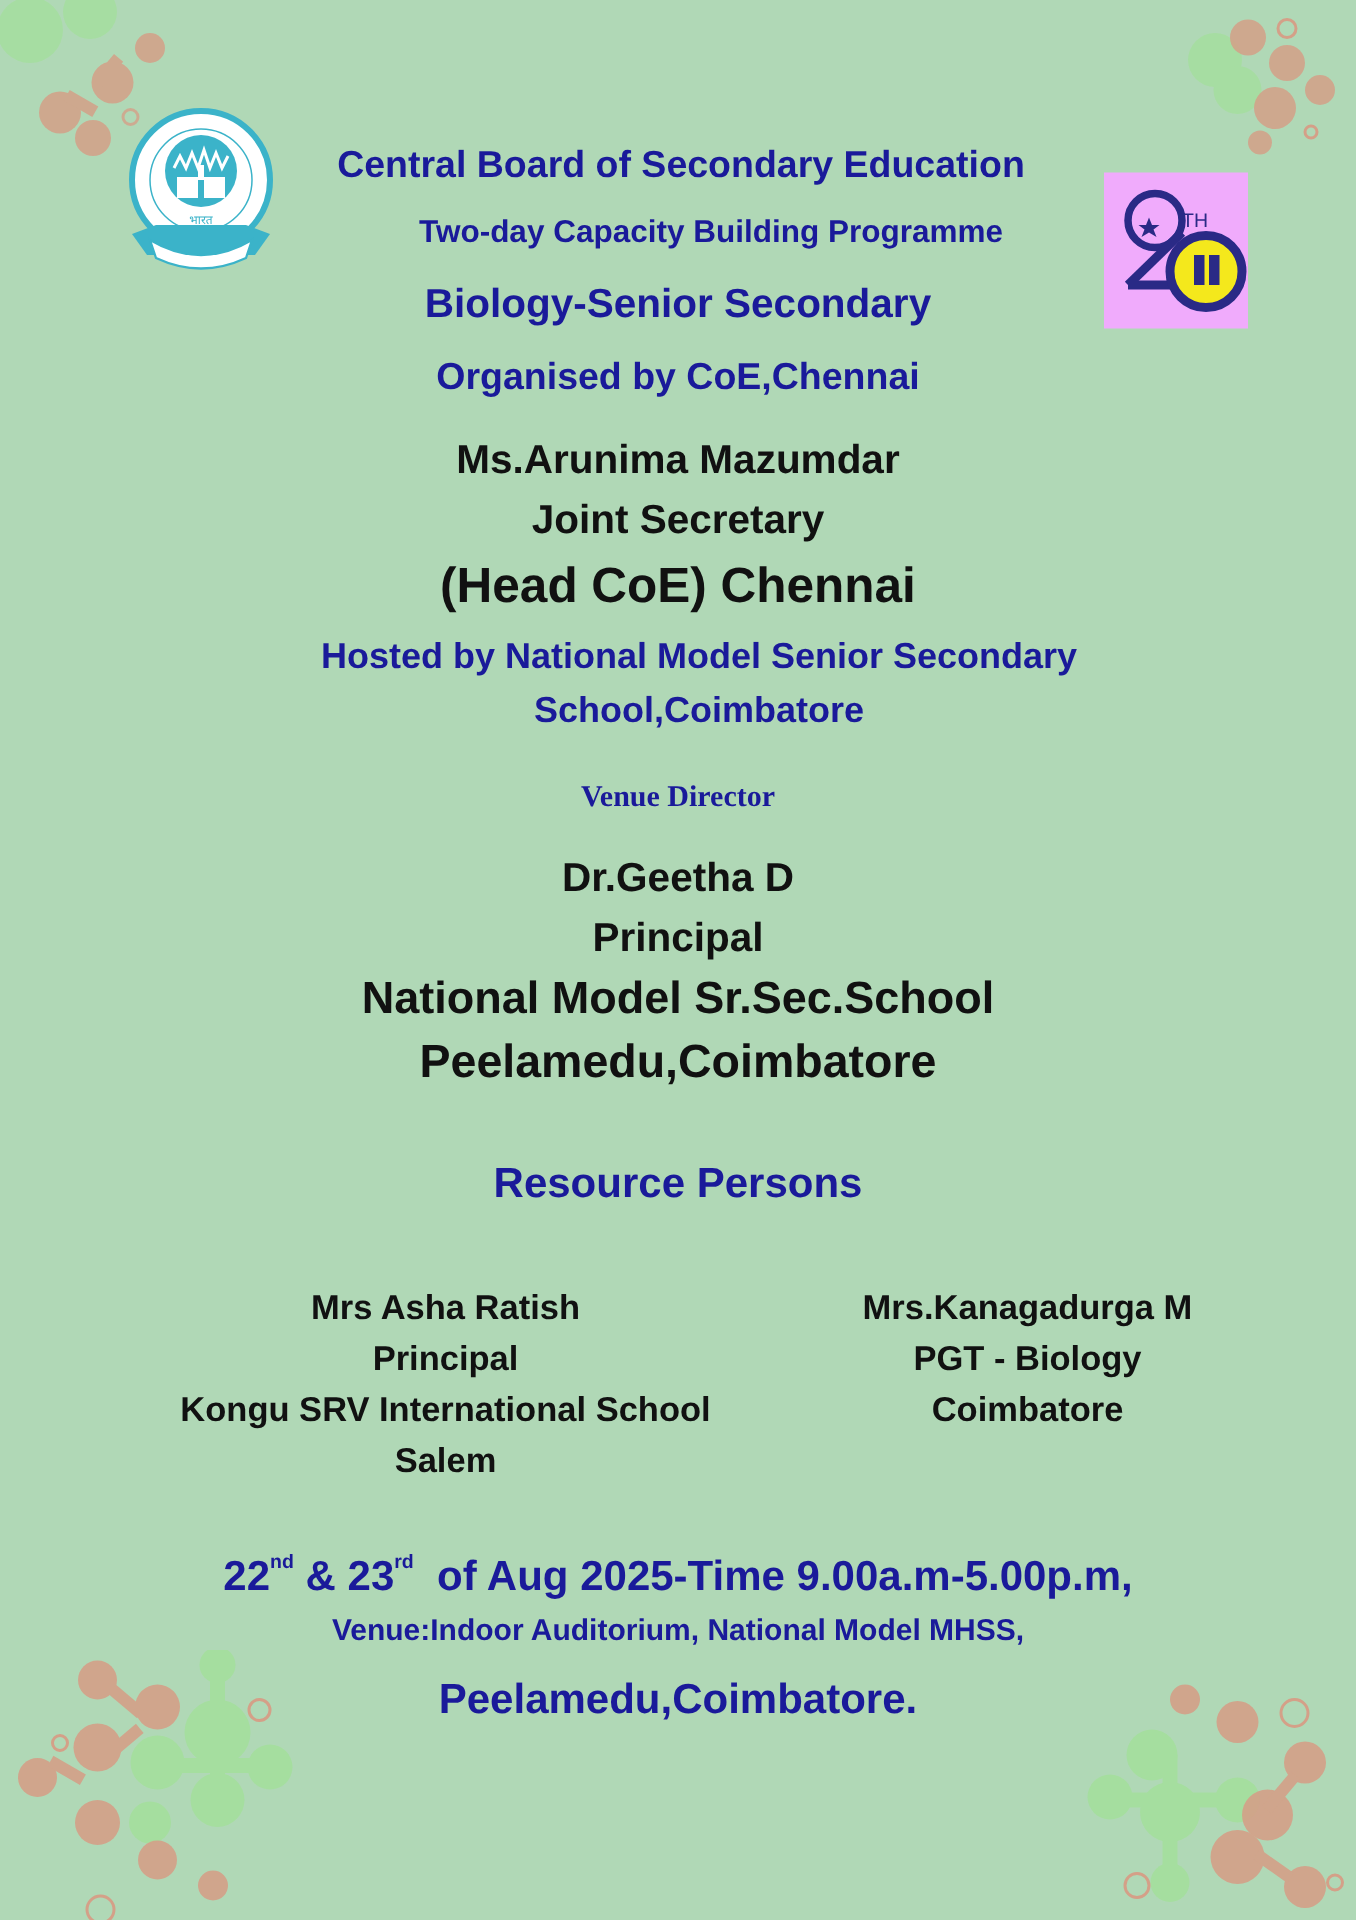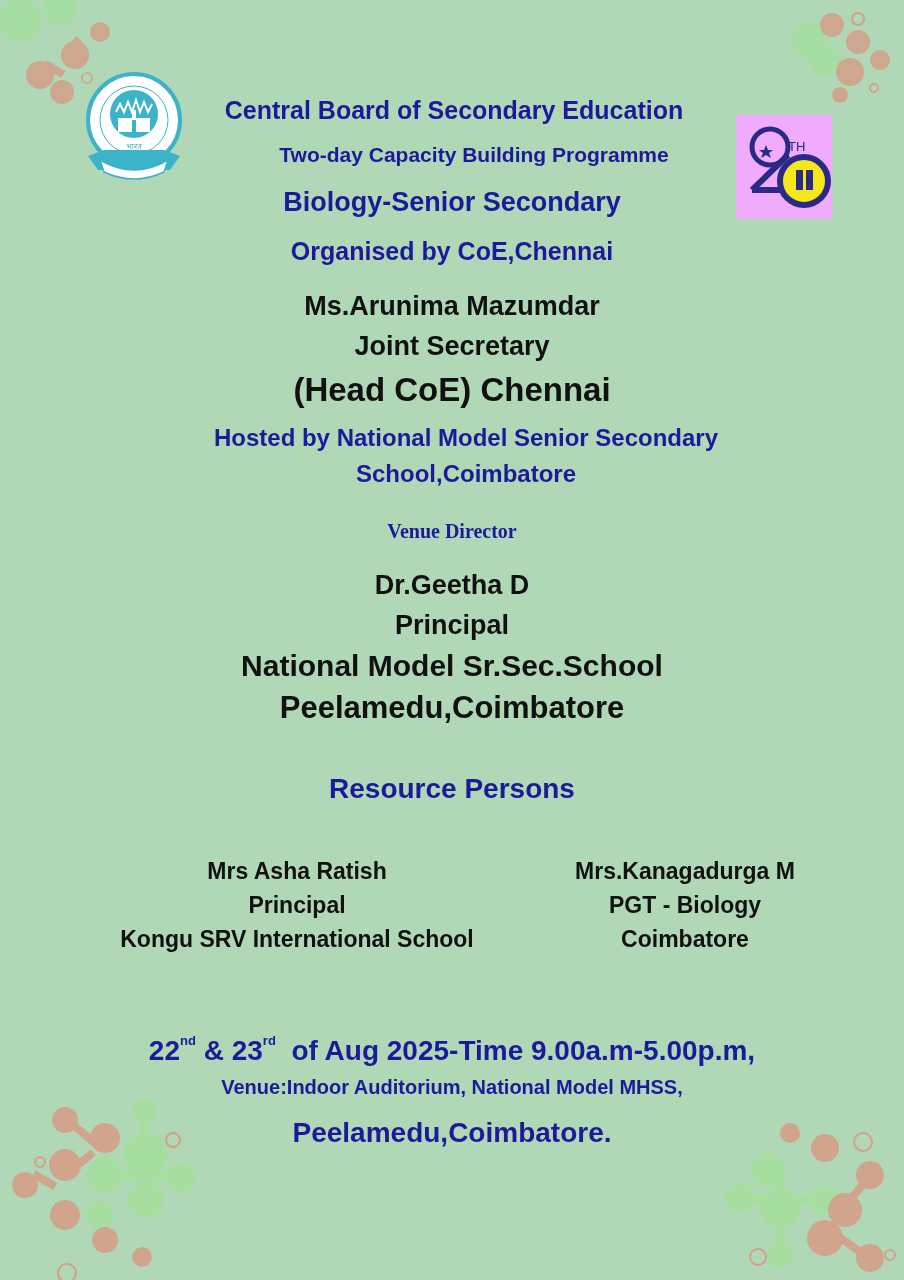--- a/index.html
+++ b/index.html
@@ -147,20 +147,21 @@
 <div class="t black" style="top:610px;font-size:27px;">Principal</div>
 <div class="t black" style="top:615px;font-size:30px;margin-top:34px;">National Model Sr.Sec.School</div>
 <div class="t black" style="top:690px;font-size:31px;">Peelamedu,Coimbatore</div>
 
 <div class="t blue" style="top:773px;font-size:28px;">Resource Persons</div>
 
 <div class="col" style="left:100px;width:394px;top:854px;">
   <div>Mrs Asha Ratish</div>
   <div>Principal</div>
   <div>Kongu SRV International School</div>
+  <div>Salem</div>
 </div>
 <div class="col" style="left:540px;width:290px;top:854px;">
   <div>Mrs.Kanagadurga M</div>
   <div>PGT - Biology</div>
   <div>Coimbatore</div>
 </div>
 
 <div class="t blue" style="top:1035px;font-size:28px;">
   <span>22</span><sup>nd</sup><span style="white-space:pre"> &amp; </span><span>23</span><sup>rd</sup><span style="white-space:pre">  of Aug 2025-Time 9.00a.m-5.00p.m,</span>
 </div>

